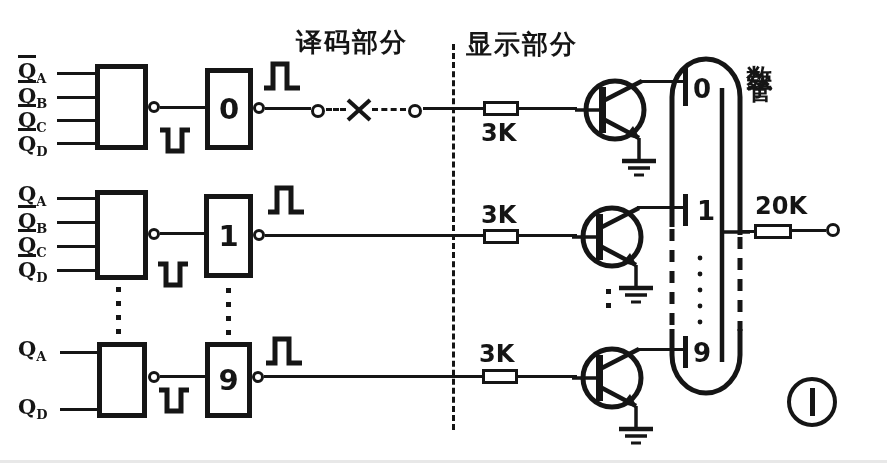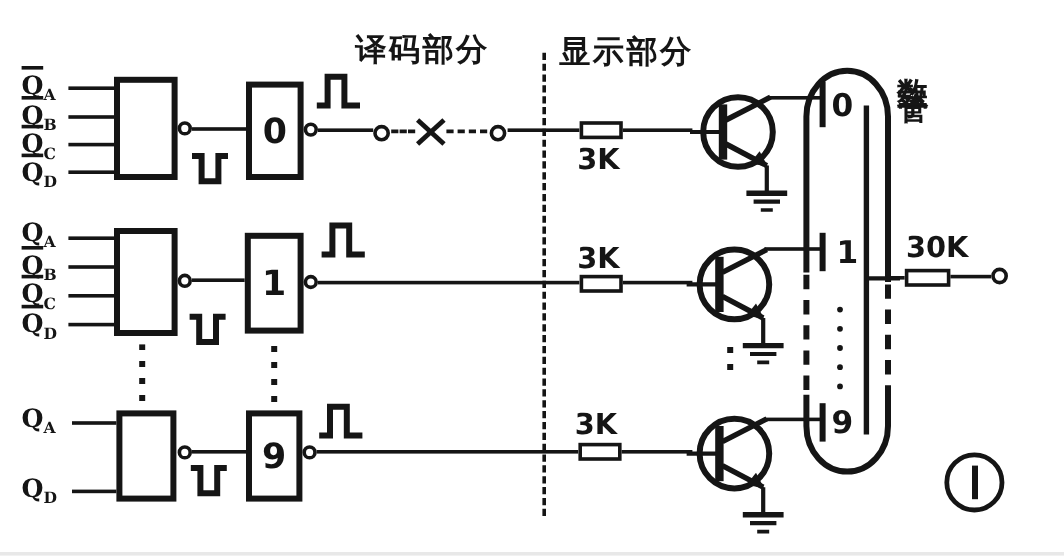--- a/index.html
+++ b/index.html
@@ -210,21 +210,21 @@
   <div class="tube-digit" style="left:693px;top:76px;">0</div>
   <div class="cathode-bar" style="left:683px;top:194px;height:32px;"></div>
   <div class="tube-digit" style="left:697px;top:198px;">1</div>
   <div class="cathode-bar" style="left:683px;top:336px;height:32px;"></div>
   <div class="tube-digit" style="left:693px;top:340px;">9</div>
 
   <div class="lbl cn cn-vert" style="left:747px;top:44px;height:120px;">数字管</div>
 
   <div class="h" style="left:740px;top:230px;width:14px;"></div>
   <div class="box" style="left:754px;top:224px;width:38px;height:15px;border-width:3px;"></div>
-  <div class="lbl res-lbl" style="left:755px;top:194px;">30K</div>
+  <div class="lbl res-lbl" style="left:755px;top:194px;">20K</div>
   <div class="h" style="left:792px;top:229px;width:34px;"></div>
   <div class="term" style="left:826px;top:223px;"></div>
 
   <div class="fig-circle" style="left:787px;top:377px;" aria-label="1">
     <div class="fig-bar"></div>
   </div>
 
 </div>
 
 </body></html>

